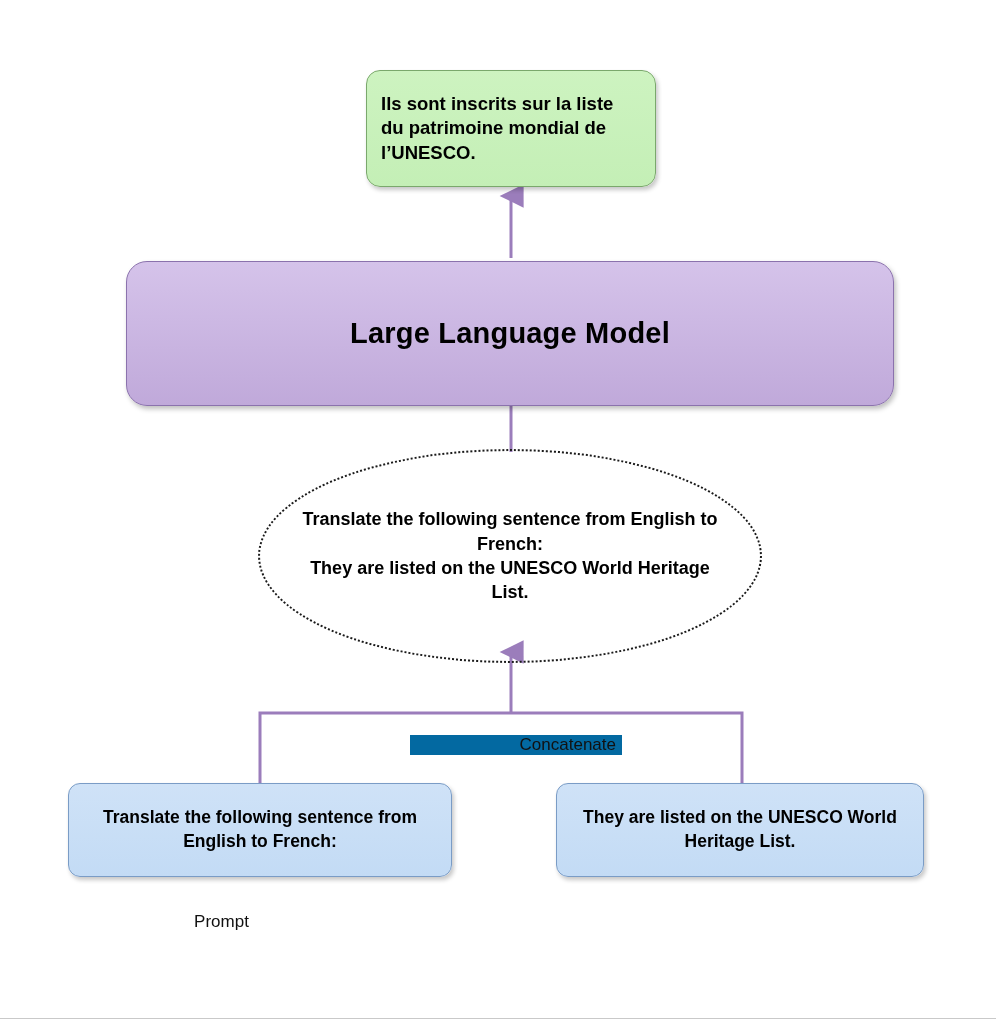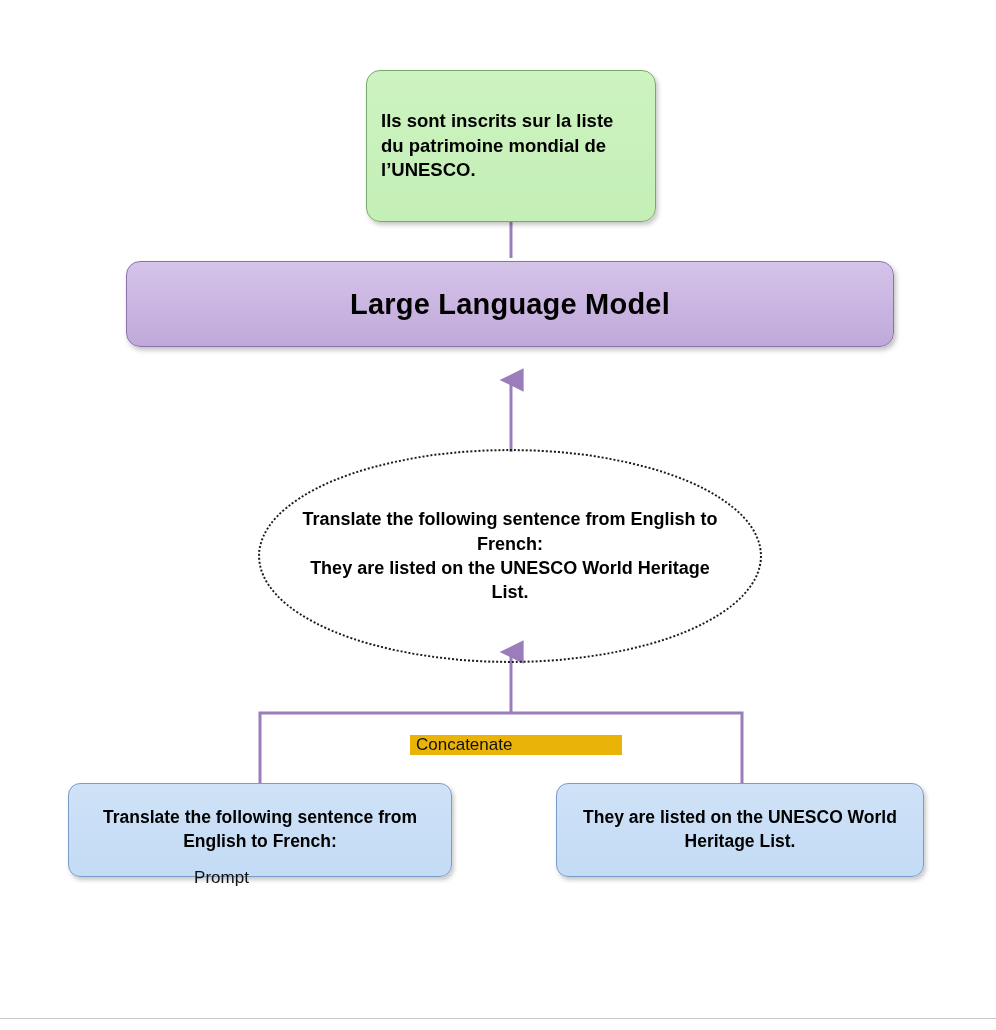--- a/index.html
+++ b/index.html
@@ -28,45 +28,45 @@
     align-items: center;
     justify-content: center;
     text-align: center;
   }
 
   
   .output-box {
     left: 366px;
     top: 70px;
     width: 290px;
-    height: 152px;
+    height: 117px;
     background: linear-gradient(180deg, #cdf3c0 0%, #c4efb6 100%);
     border: 1.5px solid #7aa86c;
     border-radius: 14px;
     box-shadow: 2px 3px 4px rgba(0,0,0,0.22);
     padding: 6px 14px;
   }
   .output-text {
     font-size: 18.5px;
     font-weight: bold;
     color: #000;
     line-height: 1.32;
     text-align: left;
     width: 100%;
   }
 
   
   .llm-box {
     left: 126px;
     top: 261px;
     width: 768px;
-    height: 86px;
+    height: 145px;
     background: linear-gradient(180deg, #d5c3ea 0%, #c0a9da 100%);
     border: 1.5px solid #8b72ad;
-    border-radius: 14px;
+    border-radius: 21px;
     box-shadow: 2px 3px 5px rgba(0,0,0,0.25);
   }
   .llm-text {
     font-size: 29px;
     font-weight: bold;
     color: #000;
     letter-spacing: 0.2px;
   }
 
   
@@ -113,33 +113,33 @@
     width: 100%;
   }
 
   
   .caption {
     position: absolute;
     font-size: 17px;
     color: #111;
     text-align: center;
   }
-  .caption.prompt { left: 68px; top: 868px; width: 307px; }
+  .caption.prompt { left: 68px; top: 912px; width: 307px; }
   .caption.source { left: 556px; top: 912px; width: 348px; }
 
   
   .concat-label {
     position: absolute;
     left: 410px;
     top: 735px;
     width: 200px;
-    text-align: left;
+    text-align: right;
     font-size: 17px;
     color: #111;
-    background: #eab308;
+    background: #0369a1;
     padding: 0 6px;
   }
 
   .bottom-rule {
     position: absolute;
     left: 0;
     top: 1018px;
     width: 996px;
     height: 1px;
     background: #c9c9c9;

